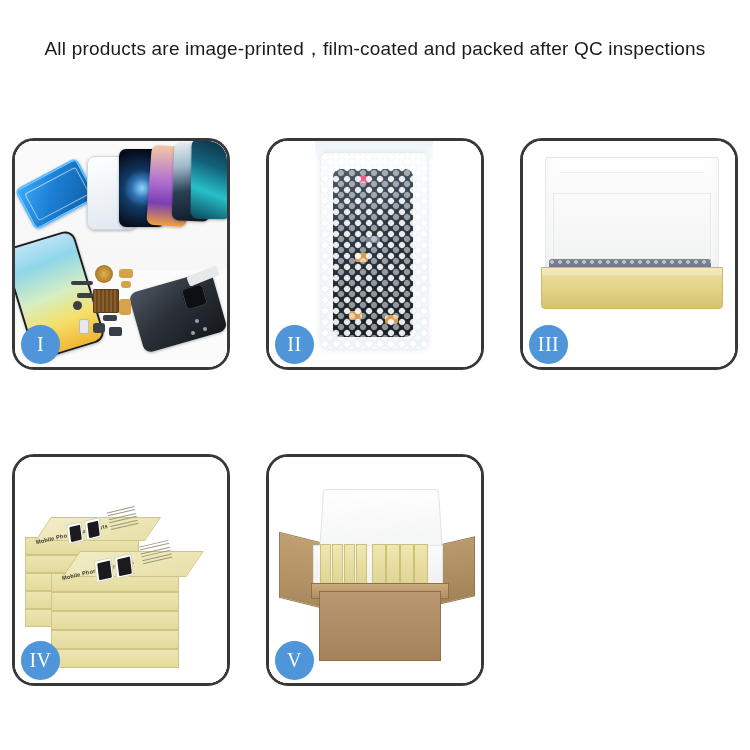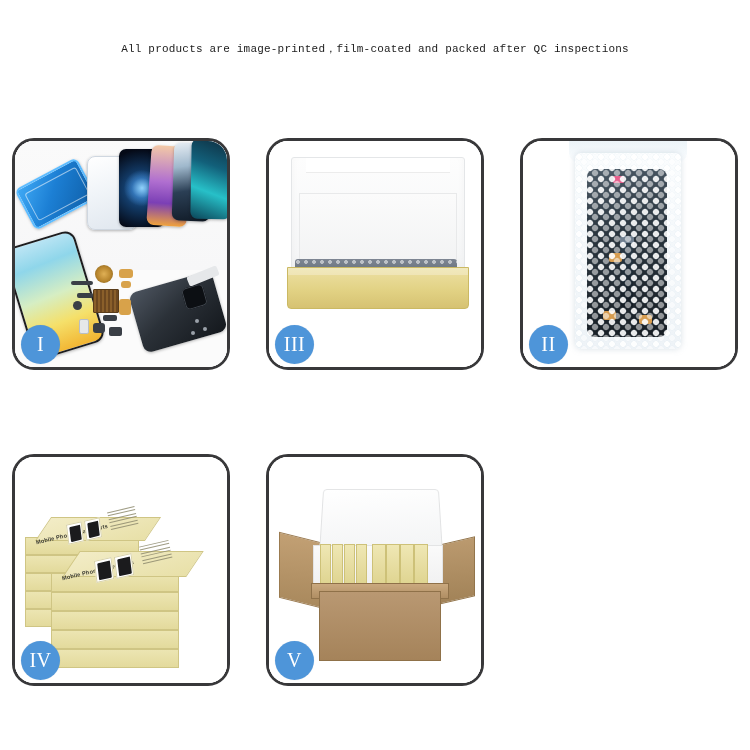--- a/index.html
+++ b/index.html
@@ -34,22 +34,22 @@
     font-family: "Liberation Sans", sans-serif;
     font-size: 34px;
     font-weight: 700;
     letter-spacing: 1.6px;
     color: #111111;
     line-height: 40px;
     margin: 0;
     white-space: nowrap;
   }
   .subtitle {
-    font-family: Liberation Mono, monospace;
-    font-size: 11px;
+    font-family: Liberation Sans, sans-serif;
+    font-size: 19px;
     font-weight: 400;
     letter-spacing: 0.2px;
     color: #1b1b1b;
     line-height: 22px;
     margin: 6px 0 0 0;
     white-space: nowrap;
   }
 
   
   .grid {
@@ -430,49 +430,49 @@
           <div class="bit screw" style="left:188px;top:186px;width:4px;height:4px;"></div>
           <div class="bit screw" style="left:176px;top:190px;width:4px;height:4px;"></div>
           <div class="bit white" style="left:172px;top:130px;width:32px;height:10px;transform:rotate(-22deg);border-radius:2px;"></div>
         </div>
       </div>
       <div class="badge">I</div>
     </div>
 
     <div class="panel">
       <div class="panel-inner">
-        <div class="scene-tray">
-          <div class="tray-lid"></div>
-          <div class="tray-foam"></div>
-          <div class="tray-item"></div>
-          <div class="tray-body"></div>
-        </div>
-      </div>
-      <div class="badge">III</div>
-    </div>
-
-    <div class="panel">
-      <div class="panel-inner">
         <div class="scene-bubble">
           <div class="bagtop"></div>
           <div class="bubblebag">
             <div class="lcd">
               <div class="lcd-pink"></div>
               <div class="lcd-conn"></div>
               <div class="lcd-flex"></div>
               <div class="lcd-tape" style="left:22px;top:84px;"></div>
               <div class="lcd-tape" style="left:16px;top:142px;"></div>
               <div class="lcd-tape" style="left:52px;top:146px;"></div>
             </div>
             <div class="bubbles"></div>
             <div class="bubbles b2"></div>
           </div>
         </div>
       </div>
       <div class="badge">II</div>
+    </div>
+
+    <div class="panel">
+      <div class="panel-inner">
+        <div class="scene-tray">
+          <div class="tray-lid"></div>
+          <div class="tray-foam"></div>
+          <div class="tray-item"></div>
+          <div class="tray-body"></div>
+        </div>
+      </div>
+      <div class="badge">III</div>
     </div>
 
     <div class="panel">
       <div class="panel-inner">
         <div class="scene-stack">
           <div class="stackwrap">
 
             <div class="sbox" style="left:4px;  top:62px;  width:112px; height:16px;"></div>
             <div class="sbox" style="left:4px;  top:80px;  width:112px; height:16px;"></div>
             <div class="sbox" style="left:4px;  top:98px;  width:112px; height:16px;"></div>

